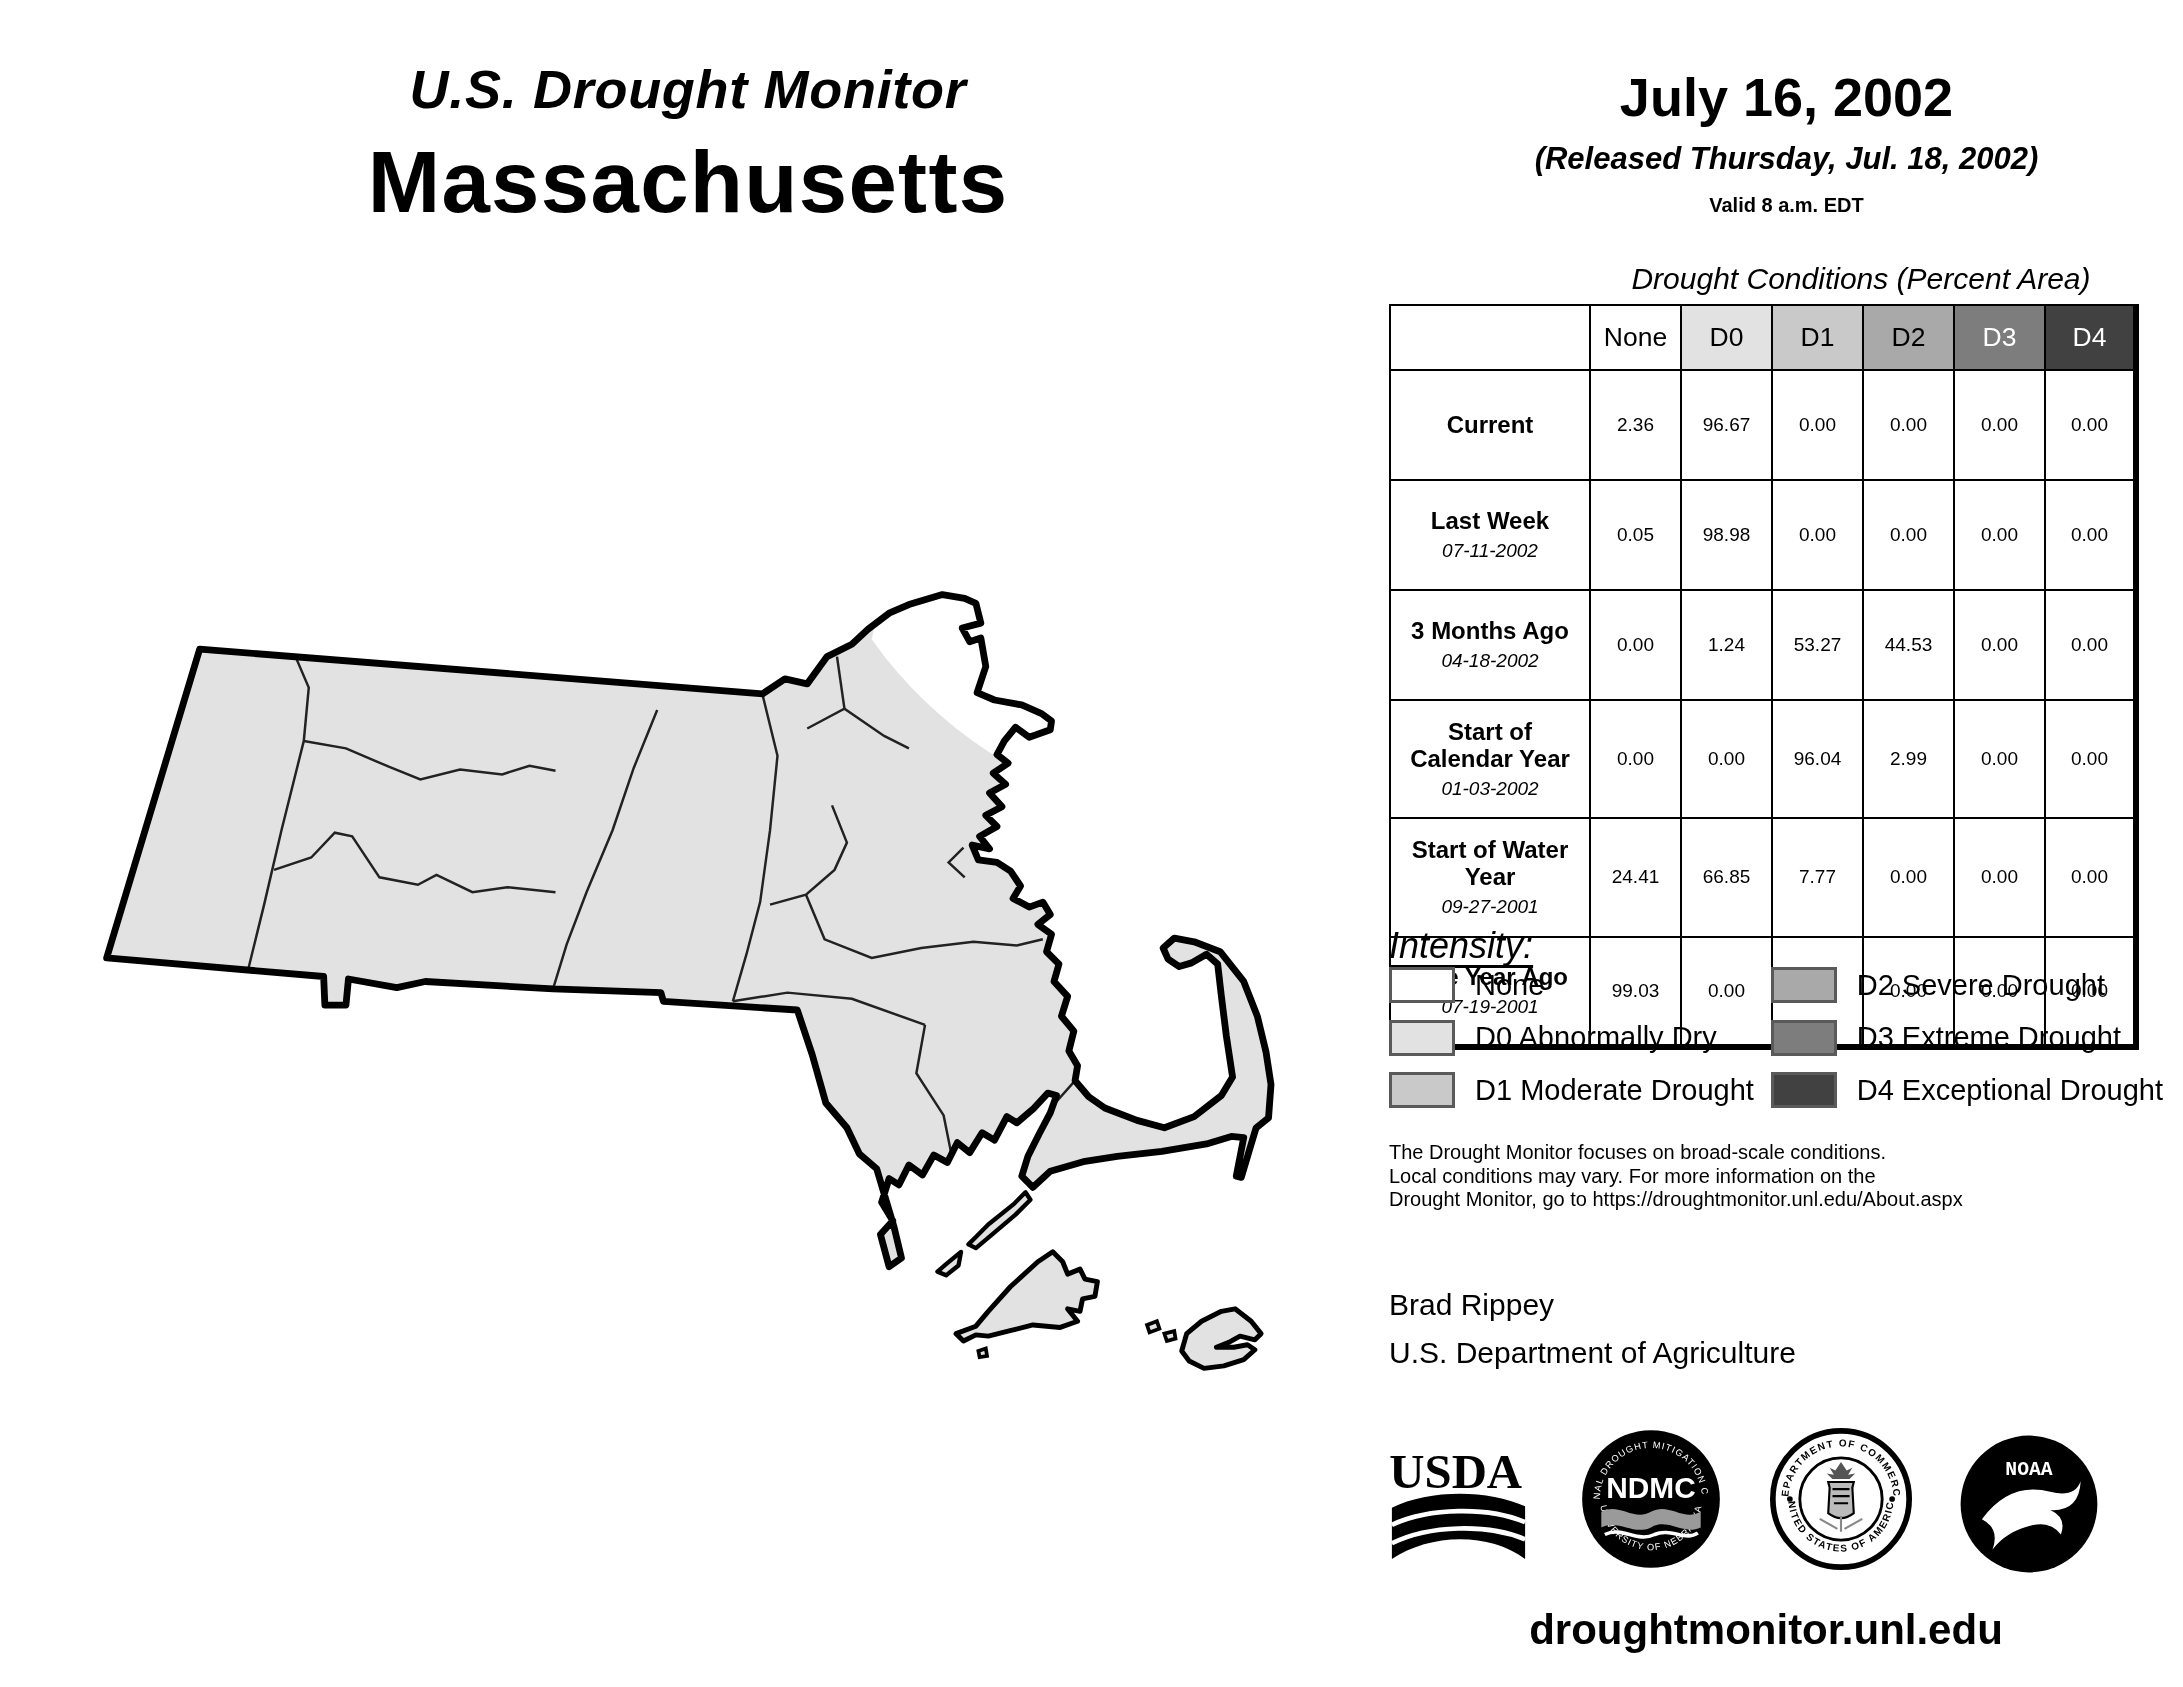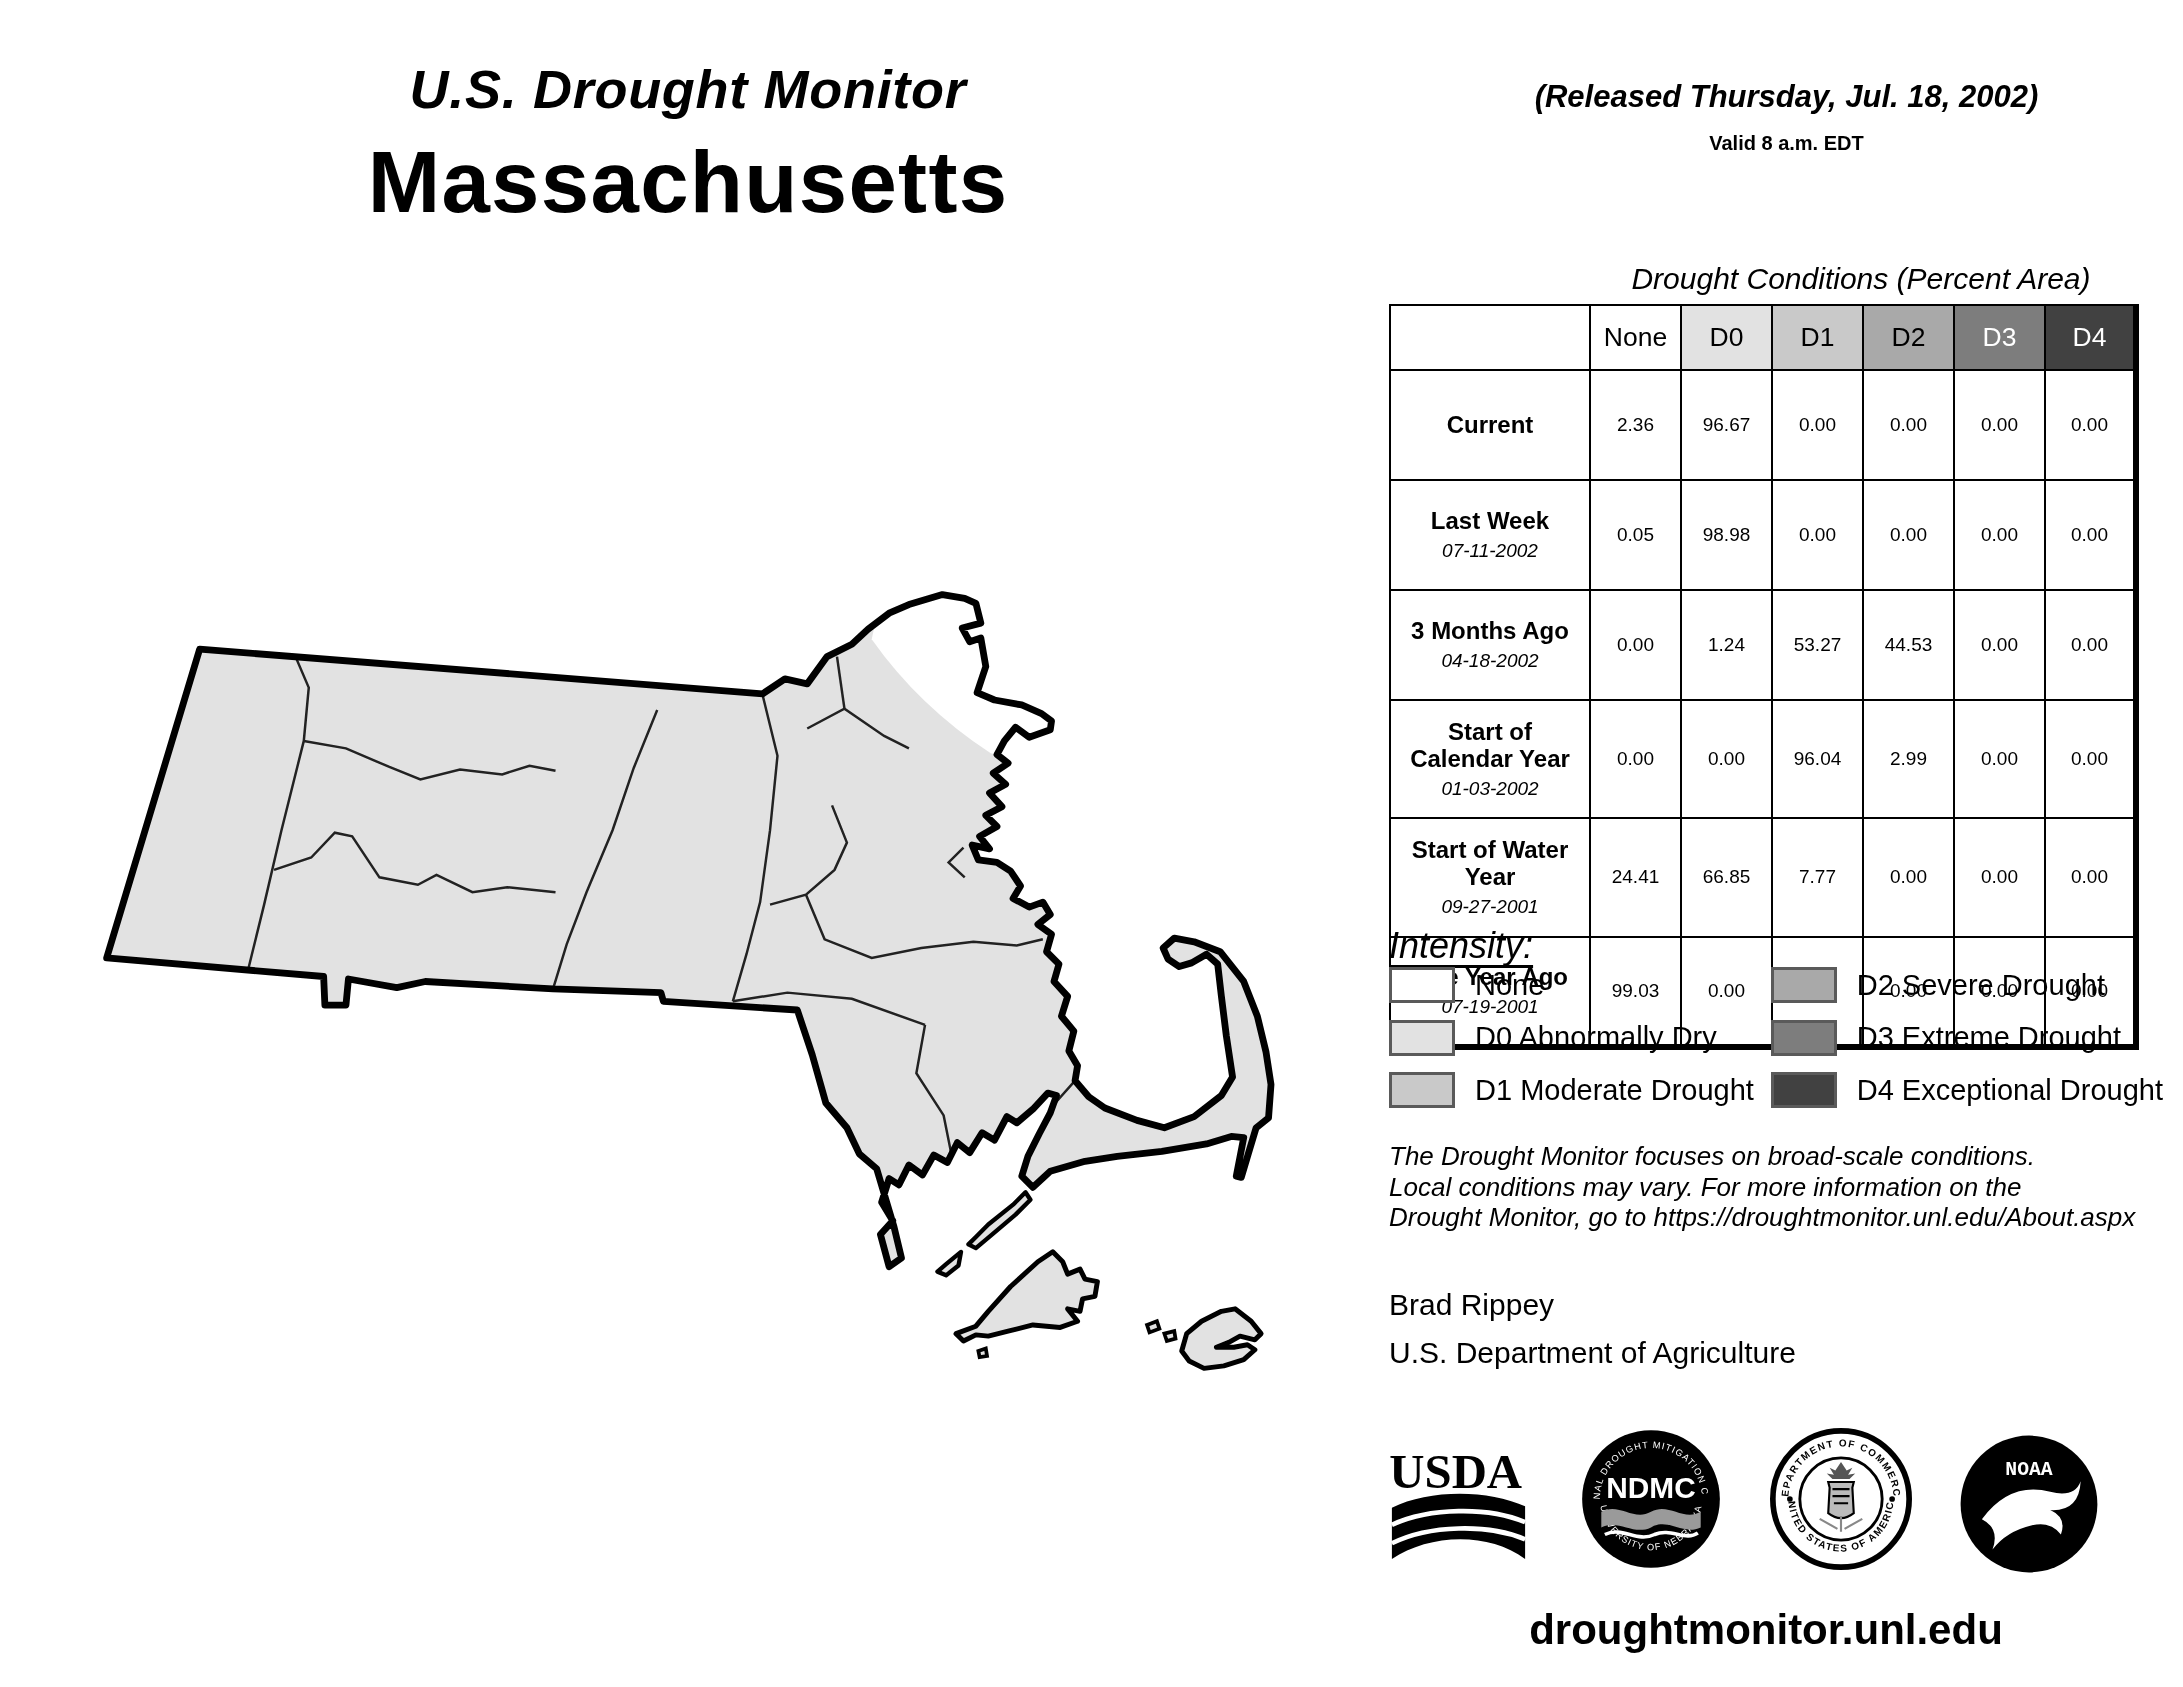--- a/index.html
+++ b/index.html
@@ -38,21 +38,21 @@
                   text-decoration:underline;text-underline-offset:6.6px;text-decoration-thickness:3.3px;}
   .legend{position:absolute;left:1389px;top:967px;width:774px;display:flex;}
   .legend .col{display:flex;flex-direction:column;row-gap:16.5px;}
   .legend .col.c1{width:382px;}
   .legend .item{display:flex;align-items:center;column-gap:20px;}
   .swatch{width:66px;height:36px;border:3.3px solid #5a5a5a;box-sizing:border-box;flex:none;}
   .legend .lbl{font-size:29px;white-space:nowrap;}
 
   
   .disclaimer{position:absolute;left:1389px;top:1141px;width:781px;
-              font-size:26px;font-style:italic;line-height:1.18;}
+              font-size:20px;line-height:1.18;}
   .author-block{position:absolute;left:1389px;top:1265px;}
   .author-head{font-size:36px;font-style:italic;text-decoration:underline;
                text-underline-offset:6.6px;text-decoration-thickness:3.3px;}
   .author-name{font-size:30px;margin-top:22.5px;}
   .author-org{font-size:30px;margin-top:14.6px;}
 
   
   .logos{position:absolute;left:1389px;top:1428px;width:754px;height:159px;}
   .logo{position:absolute;top:0;}
   .logo.usda{left:0;top:18.5px;}
@@ -68,20 +68,21 @@
 </head>
 <body>
 <div id="canvas">
 
   <div class="title-block">
     <div class="title-line1">U.S. Drought Monitor</div>
     <div class="title-line2">Massachusetts</div>
   </div>
 
   <div class="date-block">
+    <div class="date-main">July 16, 2002</div>
     <div class="date-released">(Released Thursday, Jul. 18, 2002)</div>
     <div class="date-valid">Valid 8 a.m. EDT</div>
   </div>
 
   <div class="table-title">Drought Conditions (Percent Area)</div>
 
   <table class="dm">
     <colgroup>
         <col class="lab">
         <col class="val">

